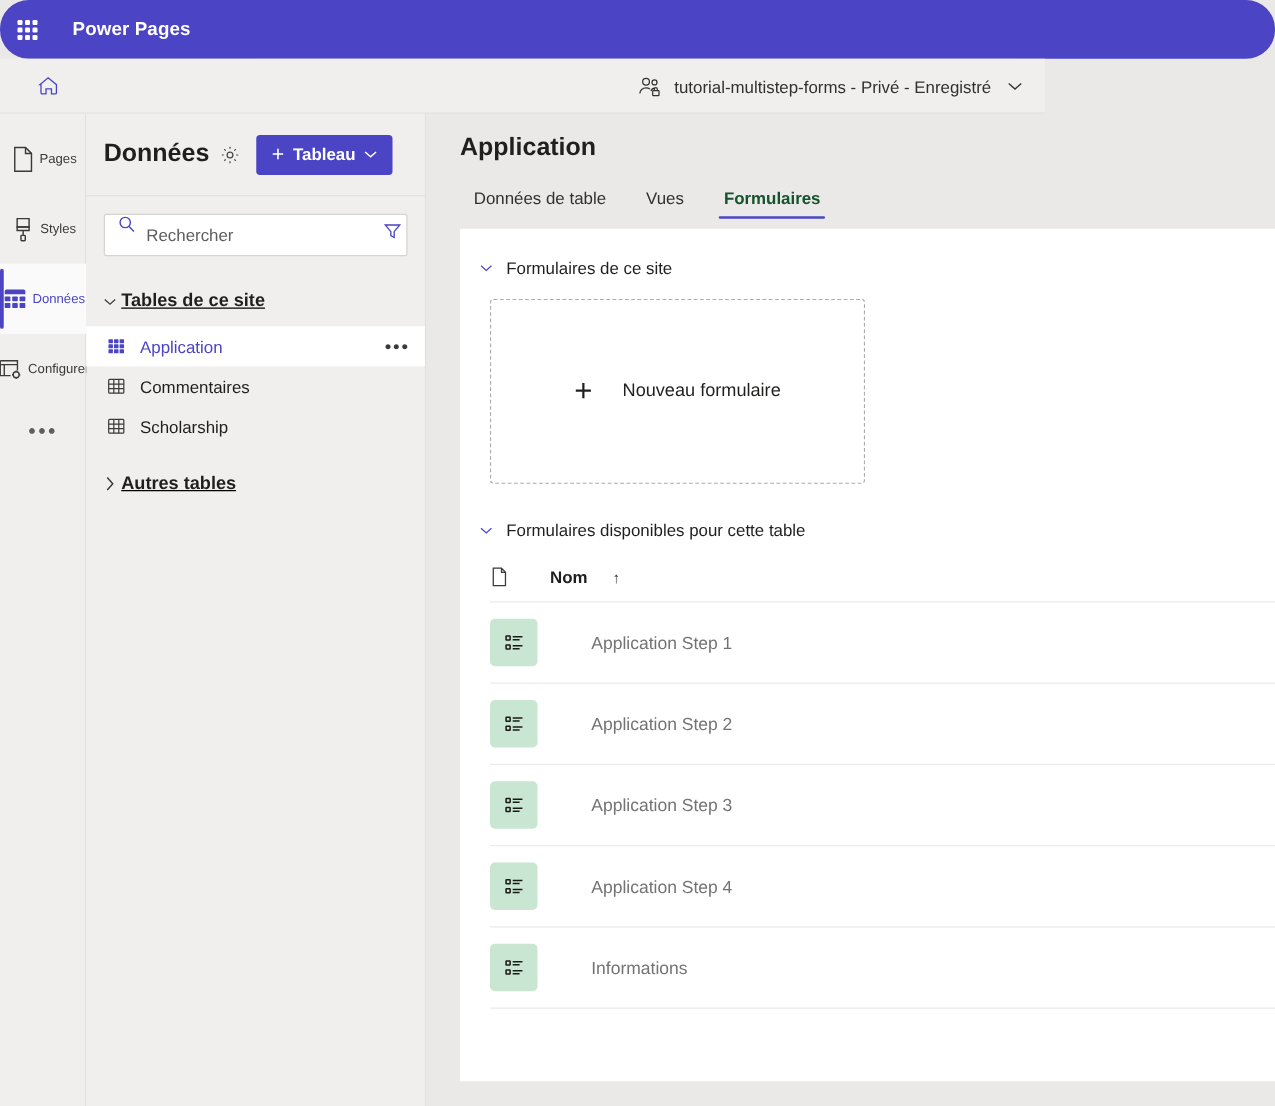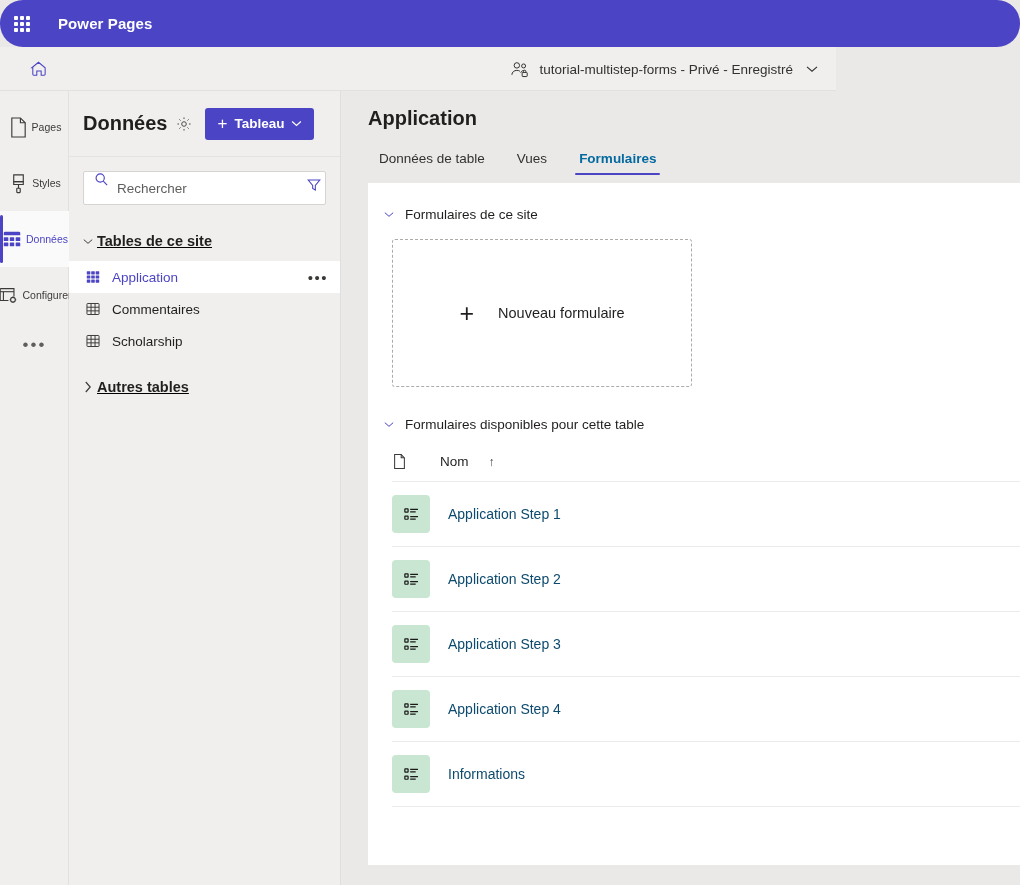--- a/index.html
+++ b/index.html
@@ -125,21 +125,21 @@
   .main-title {
     font-size: 20px; font-weight: bold; color: #201f1e;
     padding: 16px 0 0 26px;
   }
   .tabs { display: flex; gap: 4px; padding-left: 26px; margin-top: 16px; align-items: center; }
   .tab {
     font-size: 13.5px; color: #323130; padding: 5px 14px 9px 14px; cursor: pointer;
     position: relative;
   }
   .tab:first-child { padding-left: 11px; }
-  .tab.active { font-weight: bold; color: #0369a1; }
+  .tab.active { font-weight: bold; color: #14532d; }
   .tab.active::after {
     content: ""; position: absolute; left: 10px; right: 10px; bottom: 0; height: 2px;
     background: #4b44c4; border-radius: 2px;
   }
 
   .content-card {
     position: absolute; left: 26px; top: 92px; width: 652px; height: 682px;
     background: #ffffff;
   }
   .sect-head {
@@ -155,32 +155,32 @@
     cursor: pointer; background: #fff;
   }
   .newform-plus { font-size: 25px; color: #201f1e; font-weight: 300; line-height: 1; }
   .newform-label { font-size: 14.5px; color: #201f1e; }
 
   .list-head {
     display: flex; align-items: center; height: 40px; margin: 10px 0 0 24px;
     border-bottom: 1px solid #eceaea; padding-right: 0;
   }
   .col-icon { width: 48px; display: flex; align-items: center; justify-content: flex-start; color: #3b3a39; }
-  .col-nom { font-size: 13.5px; font-weight: normal; color: #201f1e; display: flex; align-items: center; gap: 20px; cursor: pointer; }
+  .col-nom { font-size: 13.5px; font-weight: bold; color: #201f1e; display: flex; align-items: center; gap: 20px; cursor: pointer; }
   .sort-arrow { font-size: 12px; color: #3b3a39; }
 
   .row {
     display: flex; align-items: center; height: 65px; margin-left: 24px;
     border-bottom: 1px solid #eceaea; cursor: pointer;
   }
   .row-icon {
     width: 38px; height: 38px; border-radius: 4px; background: #c8e6d1;
     display: flex; align-items: center; justify-content: center; flex: none;
   }
-  .row-name { font-size: 14px; color: #0c4a6e; margin-left: 18px; }
+  .row-name { font-size: 14px; color: #737373; margin-left: 43px; }
 
   svg { display: block; }
 </style>
 </head>
 <body>
 
 <div class="topbar">
   <div class="waffle">
     <div class="waffle-grid">
       <i></i>

